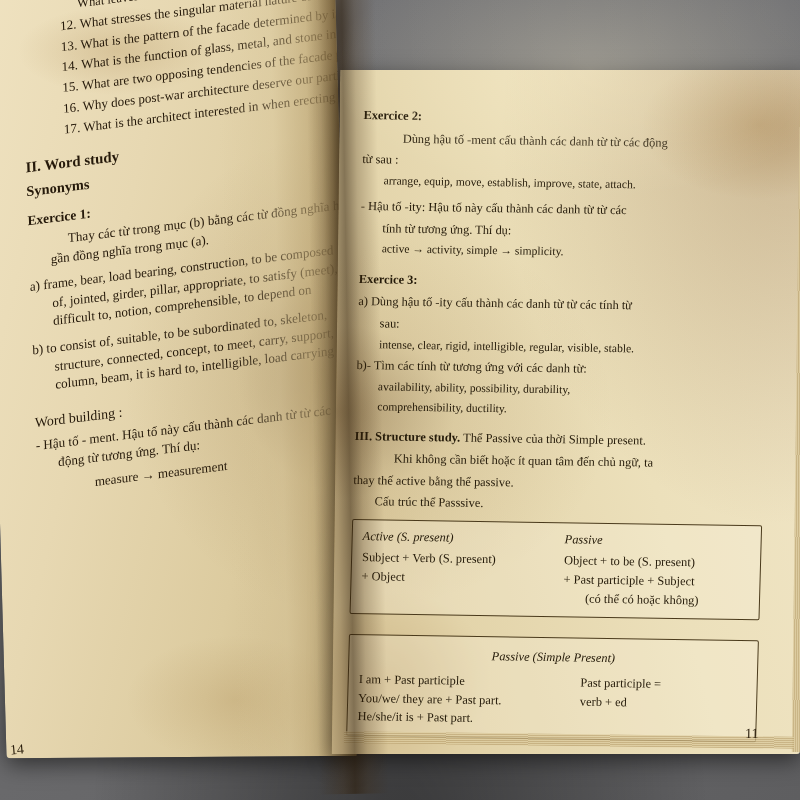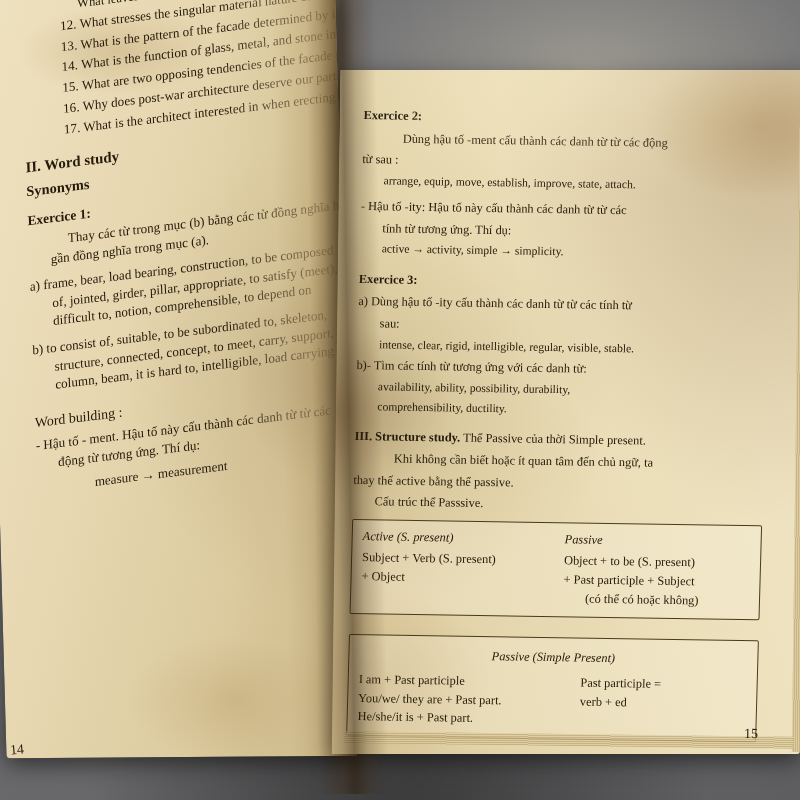--- a/index.html
+++ b/index.html
@@ -372,16 +372,16 @@
 
       </div>
     </div>
 
     <div class="edge-stack"></div>
     <div class="edge-bottom"></div>
     <div class="gutter"></div>
   </div>
 
   <div class="folio" id="folio-left">14</div>
-  <div class="folio" id="folio-right">15</div>
+  <div class="folio" id="folio-right">11</div>
 
   <div class="glare"></div>
 </div>
 
 </body></html>

